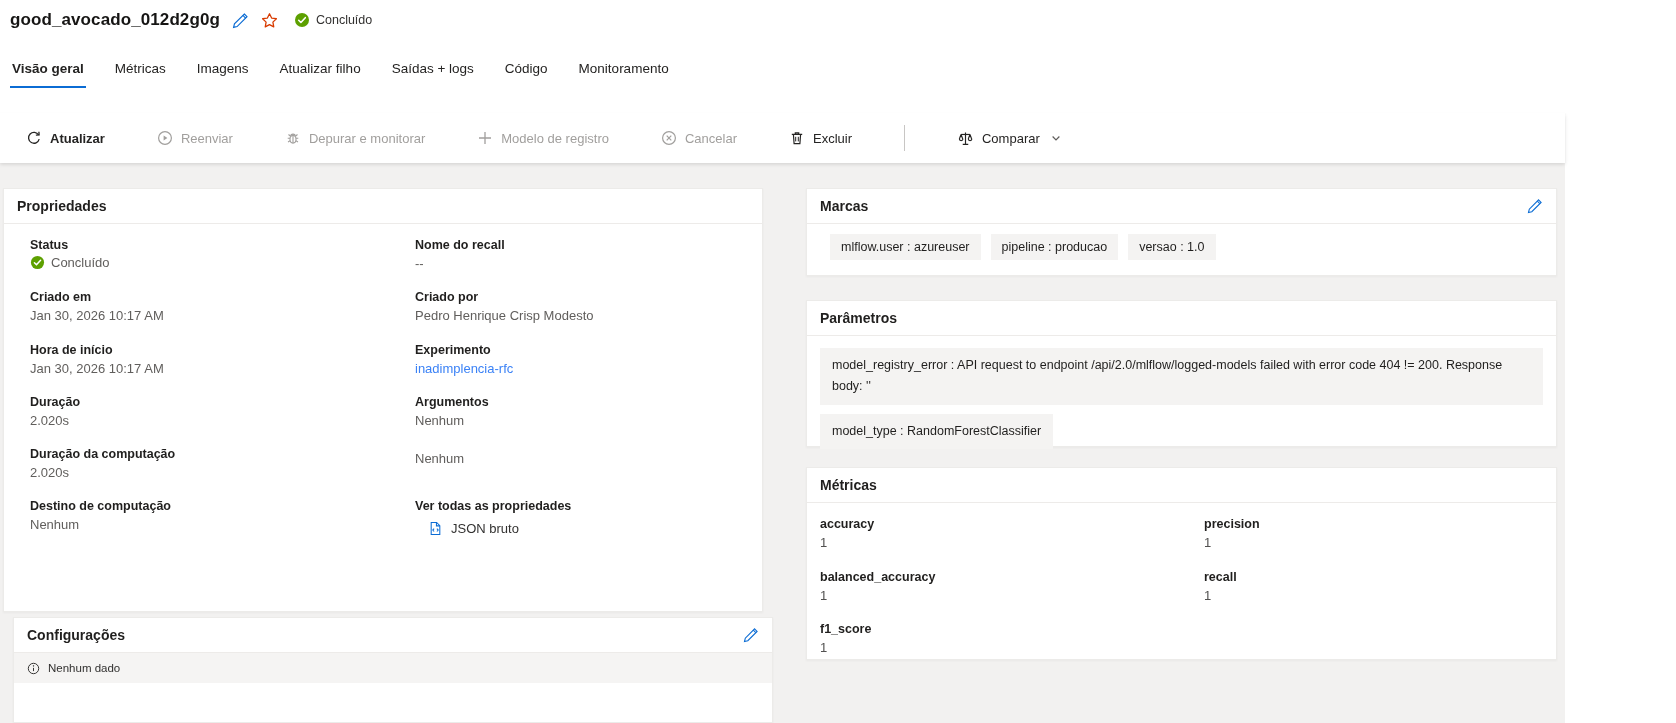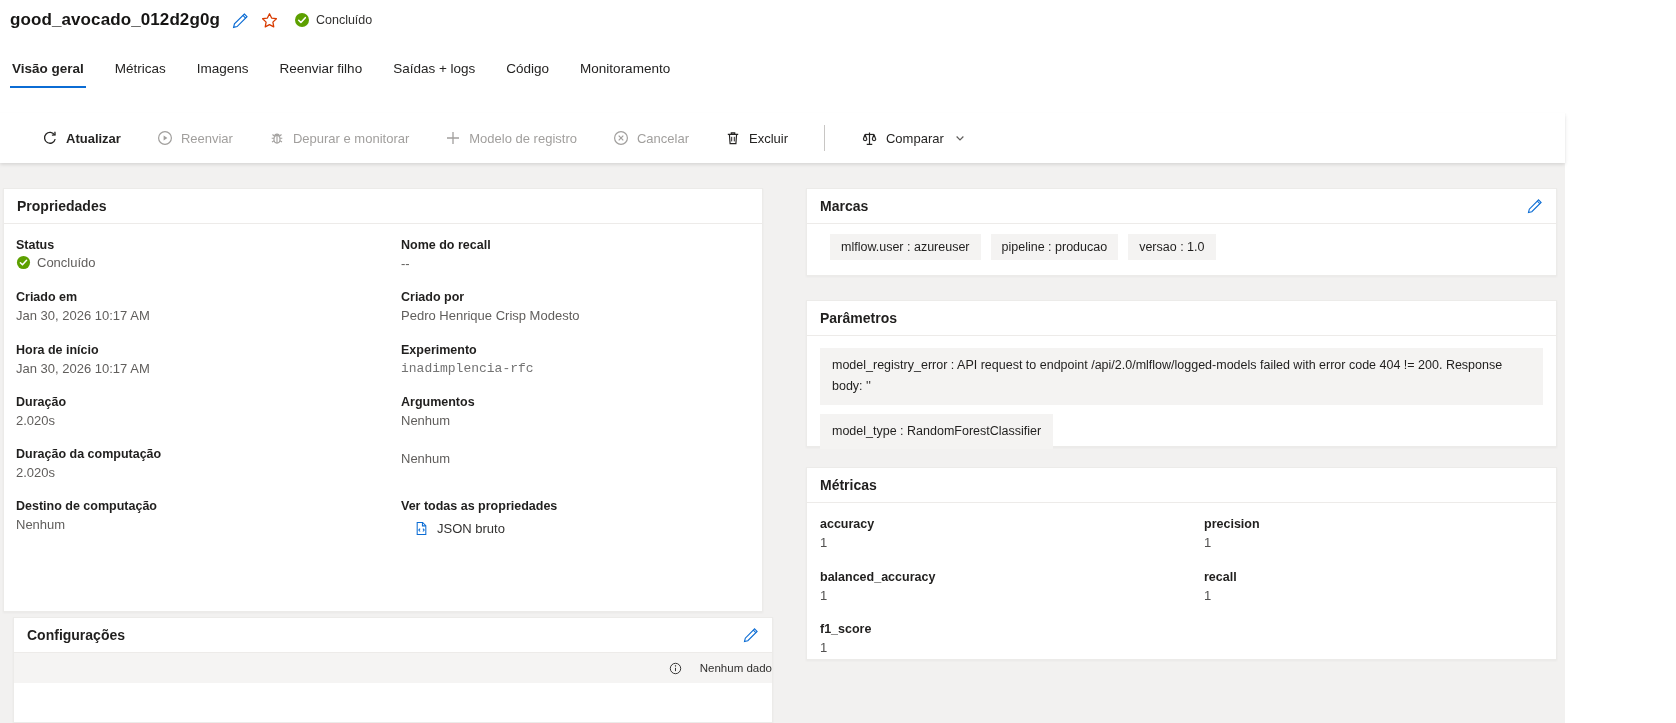--- a/index.html
+++ b/index.html
@@ -19,48 +19,48 @@
 
   
   .tabs{position:absolute;top:57px;left:10px;display:flex;gap:27px;}
   .tab{font-size:13.5px;color:#242322;padding:4px 2px 10px 2px;cursor:pointer;border-bottom:2px solid transparent;}
   .tab.active{font-weight:700;border-bottom:2px solid #0b6cd4;}
 
   
   .toolbar{
     position:absolute;top:113px;left:0;width:1565px;height:50px;box-sizing:border-box;
     background:#fff;box-shadow:0 1.6px 3.6px rgba(0,0,0,.13),0 .3px .9px rgba(0,0,0,.1);
-    display:flex;align-items:center;padding-left:42px;gap:36px;z-index:3;
+    display:flex;align-items:center;padding-left:26px;gap:52px;z-index:3;
   }
   .tb-btn{display:flex;align-items:center;gap:8px;font-size:13px;background:none;border:none;padding:0;cursor:pointer;color:#252423;font-family:inherit;}
   .tb-btn svg{flex:0 0 auto;}
   .tb-btn.disabled{color:#a19f9d;cursor:default;}
   .tb-divider{width:1px;height:26px;background:#c8c6c4;}
   .chev{margin-left:2px;display:inline-flex;color:#605e5c;}
 
   
   .main{position:absolute;top:163px;left:0;width:1565px;height:560px;background:#f2f1f0;}
   .card{position:absolute;background:#fff;border:1px solid #ecebe9;box-sizing:border-box;box-shadow:0 1px 2px rgba(0,0,0,.04);}
   .card-header{display:flex;align-items:center;justify-content:space-between;padding:9px 13px;border-bottom:1px solid #edebe9;}
   .card-title{font-size:14px;font-weight:700;color:#201f1e;}
 
   
   #card-properties{left:3px;top:25px;width:760px;height:424px;}
-  .props-grid{display:grid;grid-template-columns:385px 1fr;grid-auto-rows:52.3px;padding:14px 13px 0 12px;}
+  .props-grid{display:grid;grid-template-columns:385px 1fr;grid-auto-rows:52.3px;padding:14px 13px 0 26px;}
   .field .flabel{font-size:12.5px;font-weight:700;color:#201f1e;}
   .field .fvalue{font-size:13px;color:#605e5c;margin-top:4px;}
-  .field .fvalue.link{color:#737373;cursor:pointer;font-family:Liberation Mono, monospace;}
+  .field .fvalue.link{color:#3b82f6;cursor:pointer;}
   .status-val{display:flex;align-items:center;gap:6px;margin-top:3px;}
   .status-val span{font-size:13px;color:#605e5c;}
   .json-link{display:flex;align-items:center;gap:8px;margin-top:8px;margin-left:13px;cursor:pointer;}
   .json-link span{font-size:13px;color:#323130;}
 
   
   #card-config{left:13px;top:454px;width:760px;height:106px;}
-  .info-bar{display:flex;align-items:center;gap:18px;background:#f5f4f3;height:30px;padding-left:13px;color:#323130;justify-content:flex-end;}
+  .info-bar{display:flex;align-items:center;gap:8px;background:#f5f4f3;height:30px;padding-left:13px;color:#323130;}
   .info-bar span{font-size:11.5px;}
 
   
   #card-marcas{left:806px;top:25px;width:751px;height:88px;}
   .tags-row{display:flex;gap:10px;padding:10px 23px;}
   .chip{background:#f4f3f2;padding:6px 11px;font-size:12.5px;color:#201f1e;white-space:nowrap;}
 
   
   #card-params{left:806px;top:137px;width:751px;height:147px;}
   .params-body{padding:12px 13px;}
@@ -104,21 +104,21 @@
           </svg>
       </span>
       <span class="lbl">Concluído</span>
     </span>
   </div>
 
   <div class="tabs">
     <div class="tab active">Visão geral</div>
     <div class="tab">Métricas</div>
     <div class="tab">Imagens</div>
-    <div class="tab">Reenviar filho</div>
+    <div class="tab">Atualizar filho</div>
     <div class="tab">Saídas + logs</div>
     <div class="tab">Código</div>
     <div class="tab">Monitoramento</div>
   </div>
 
   <div class="toolbar">
     <button class="tb-btn" style="font-weight:700;">
       <span style="display:inline-flex;">
         <svg width="16" height="16" viewBox="0 0 16 16" fill="none" stroke="currentColor" stroke-width="1.3">
             <path d="M13.2 9.2A5.4 5.4 0 1 1 12.6 5"></path>

